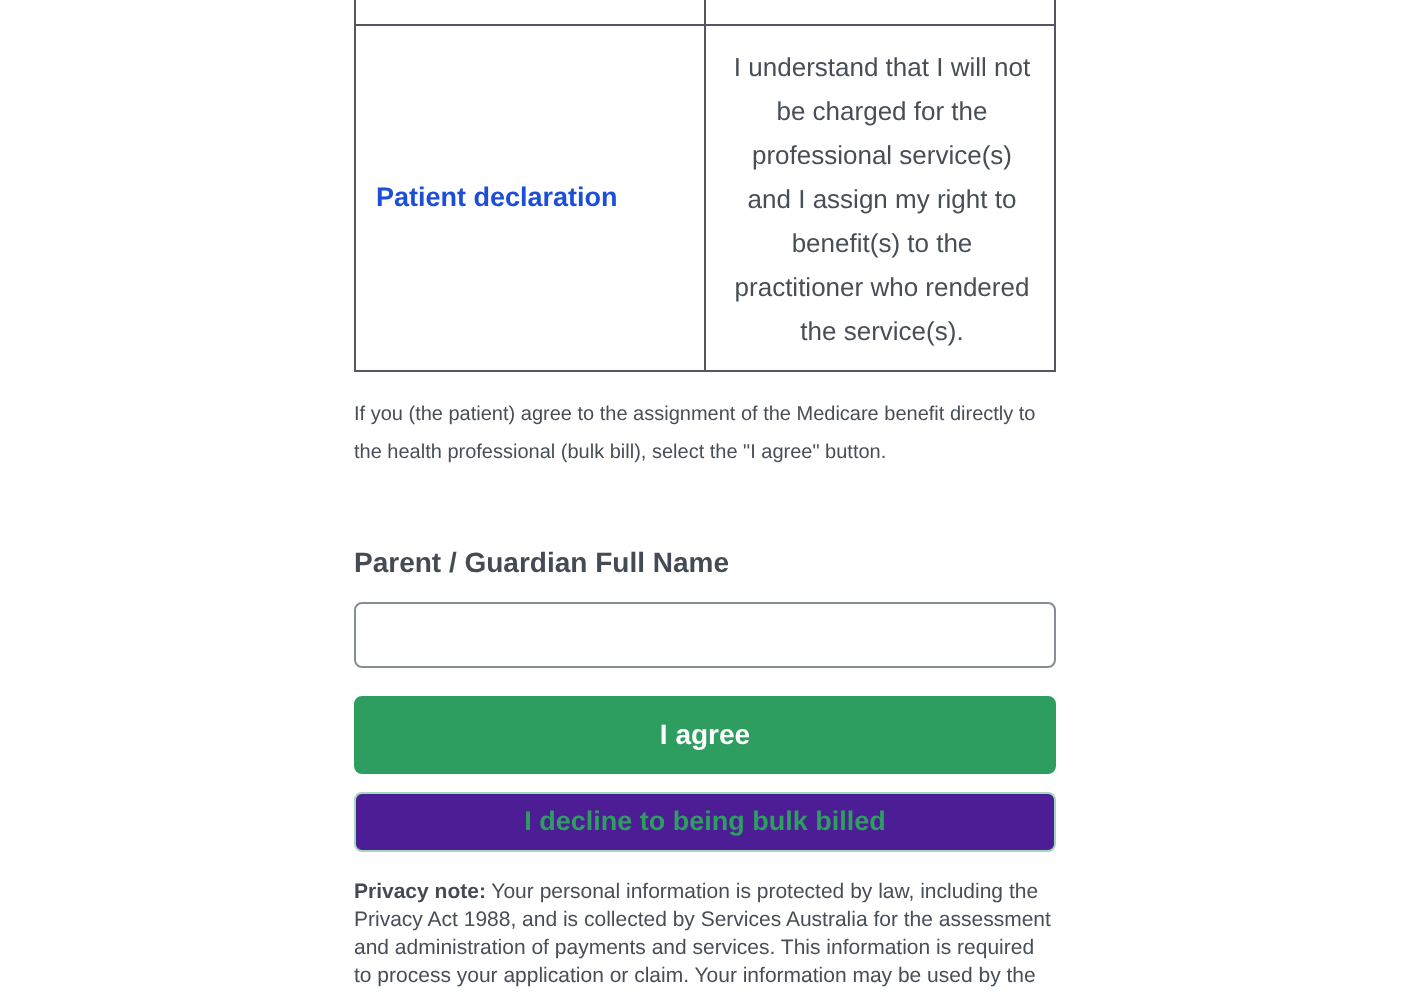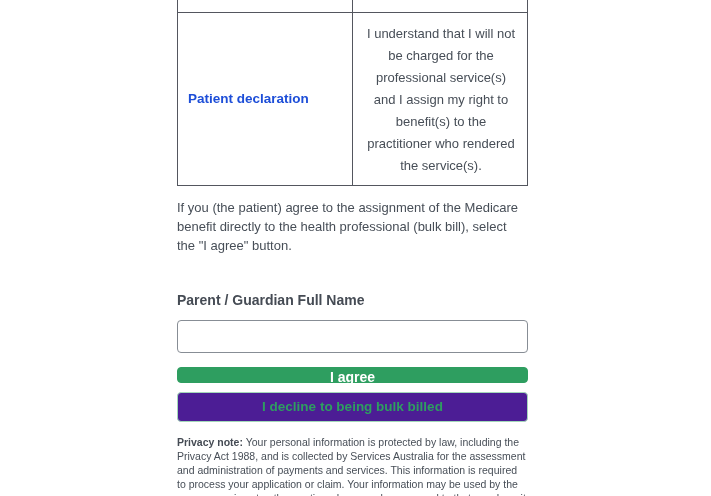--- a/index.html
+++ b/index.html
@@ -46,21 +46,21 @@
   td.text-cell {
     width: 241px;
     padding: 10px 10px 8px 12px;
     font-size: 13px;
     line-height: 22px;
     text-align: center;
   }
   
   .instruction {
     margin-top: 12px;
-    font-size: 13px;
+    font-size: 10px;
     line-height: 19px;
   }
   
   .field-label {
     margin-top: 37px;
     font-size: 14px;
     font-weight: bold;
     color: #454b54;
   }
   input.name-input {
@@ -82,21 +82,21 @@
     display: block;
     width: 100%;
     box-sizing: border-box;
     border-radius: 4px;
     font-family: "Liberation Sans", sans-serif;
     font-weight: bold;
     cursor: pointer;
   }
   button.agree-btn {
     margin-top: 14px;
-    height: 16px;
+    height: 39px;
     background: #2e9e60;
     border: 1px solid #2e9e60;
     color: #ffffff;
     font-size: 14px;
   }
   button.decline-btn {
     margin-top: 9px;
     height: 30px;
     background: #4c1d95;
     border: 1px solid #a3d7ba;

